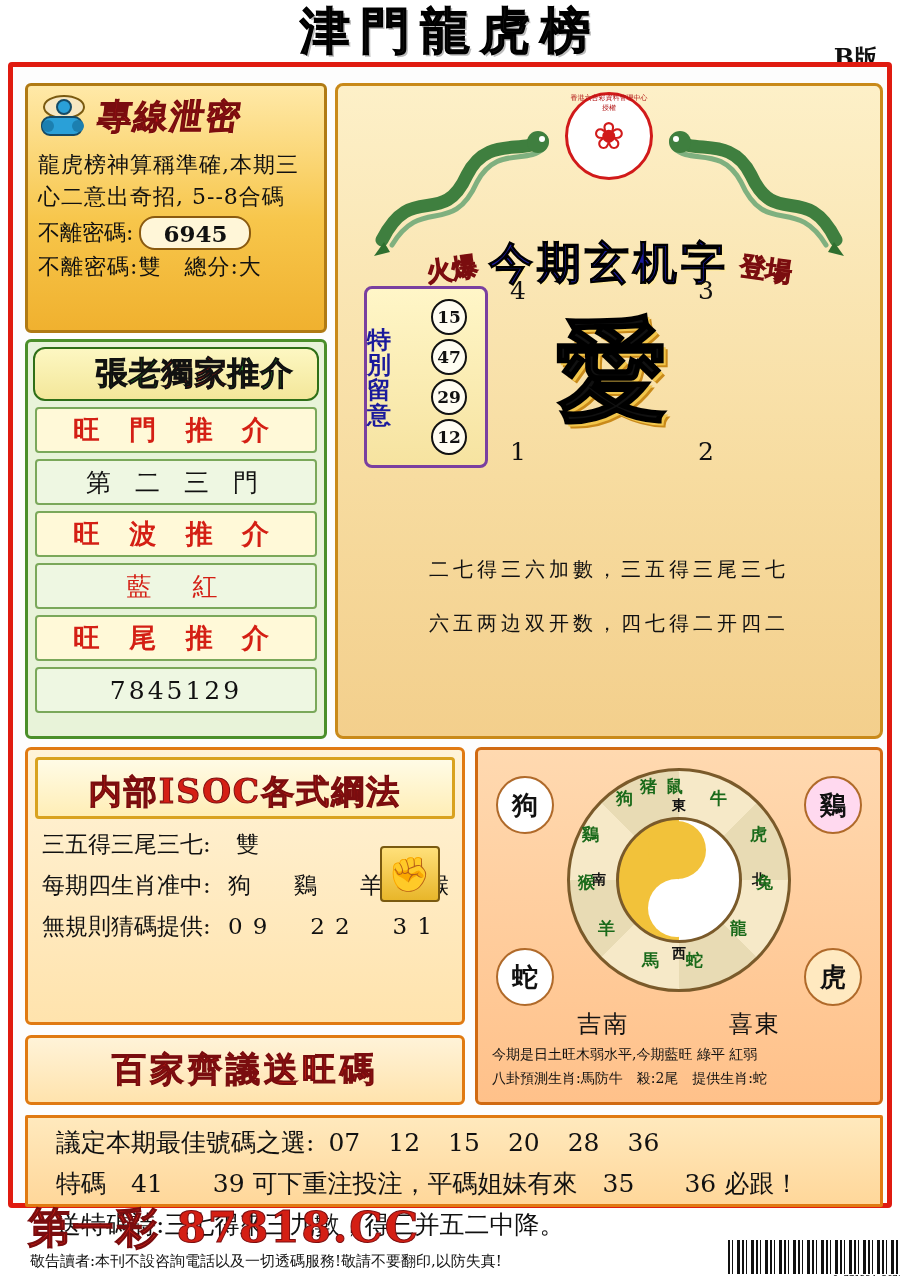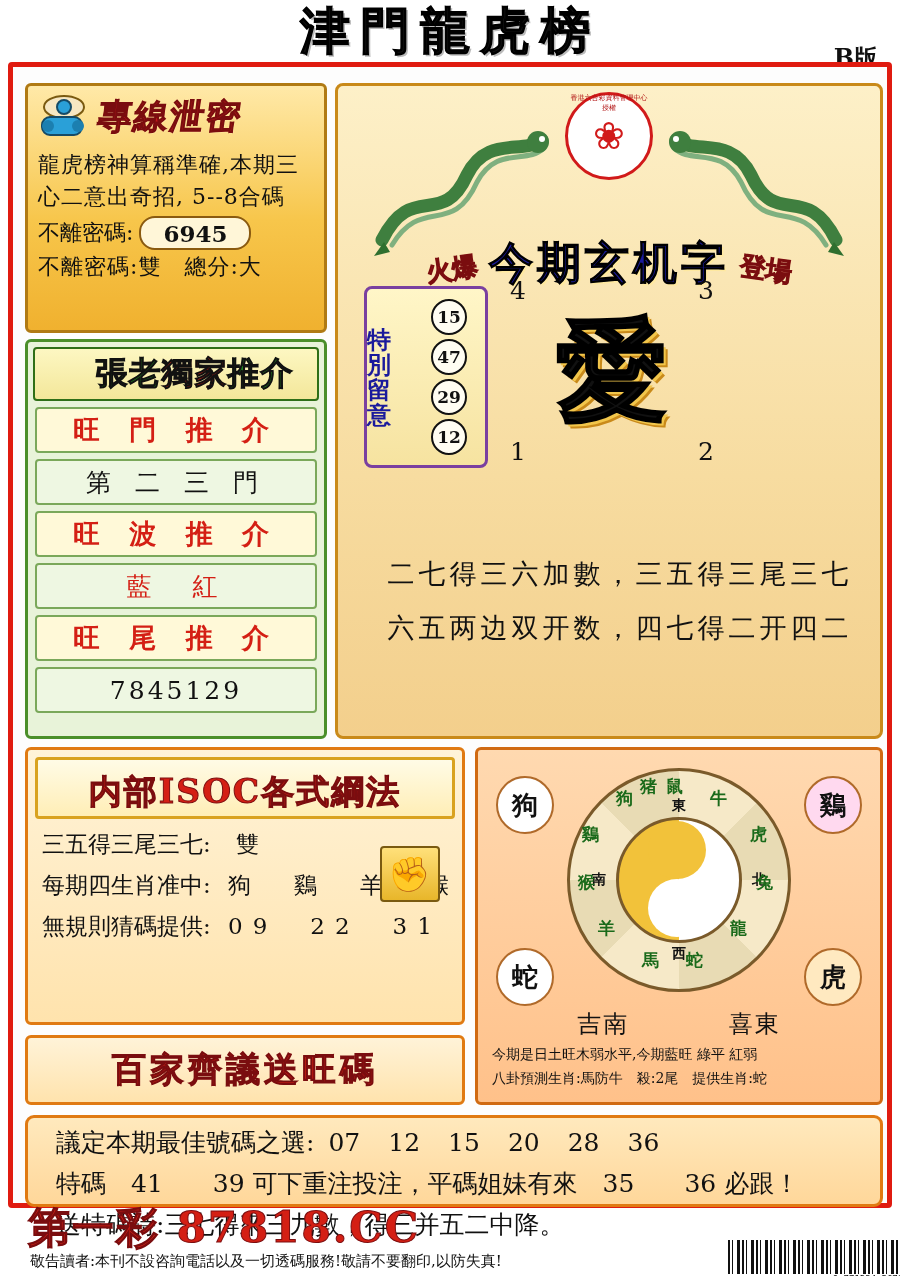--- a/index.html
+++ b/index.html
@@ -74,21 +74,21 @@
     display:flex;align-items:center;justify-content:center;
     font-family:"DejaVu Serif",serif;font-weight:bold;font-size:23px;color:#111;
   }
   
   .zhanglao{
     left:12px;top:272px;width:302px;height:400px;
     border:3px solid #4b8f2a;border-radius:6px;
     background:#e8f3d9;
   }
   .zl-head{
-    height:50px;margin:5px;border:2px solid #2f6f17;border-radius:4px;
+    height:50px;margin:5px;border:2px solid #2f6f17;border-radius:12px;
     background:linear-gradient(#fdf7c2,#f3e79a);
     display:flex;align-items:center;justify-content:center;padding-left:37px;
   }
   .zl-head span{
     font-family:"DejaVu Serif","Liberation Serif",serif;
     font-size:32px;font-weight:bold;letter-spacing:1px;
     -webkit-text-stroke:1px #111;
   }
   .zl-g{color:#1f7a1f;}
   .zl-r{color:#d41f14;}
@@ -189,21 +189,21 @@
   .corner{
     position:absolute;font-family:"DejaVu Serif",serif;font-size:25px;color:#111;
   }
   .c4{left:12px;top:0;}
   .c3{right:12px;top:0;}
   .c1{left:12px;bottom:0;}
   .c2{right:12px;bottom:0;}
   .xj-verse{
     position:absolute;left:0;width:100%;text-align:center;
     font-family:"DejaVu Serif","Liberation Serif",serif;
-    font-size:27px;color:#111;letter-spacing:4px;padding-left:11px;
+    font-size:20px;color:#111;letter-spacing:4px;
   }
   .xj-verse.v1{top:470px;}
   .xj-verse.v2{top:524px;}
   
   .isoc{
     left:12px;top:680px;width:440px;height:278px;
     border:3px solid #e07a12;border-radius:6px;
     background:linear-gradient(#fff3d8,#ffe3ad);
   }
   .isoc-head{
@@ -288,21 +288,21 @@
   .z-note{
     position:absolute;left:14px;width:380px;
     font-family:"DejaVu Serif","Liberation Serif",serif;
     font-size:14px;color:#111;white-space:nowrap;
   }
   .z-note.n1{top:296px;}
   .z-note.n2{top:320px;}
   
   .summary{
     left:12px;top:1048px;width:858px;height:92px;
-    border:3px solid #e07a12;border-radius:9px;
+    border:3px solid #e07a12;border-radius:2px;
     background:linear-gradient(#ffe9bd,#ffd79a);
   }
   .sum-line{
     margin:8px 0 0 28px;
     font-family:"DejaVu Serif","Liberation Serif",serif;
     font-size:25px;color:#111;white-space:nowrap;
   }
   .sum-line .n{margin:0 14px;}
   
   .footer{

